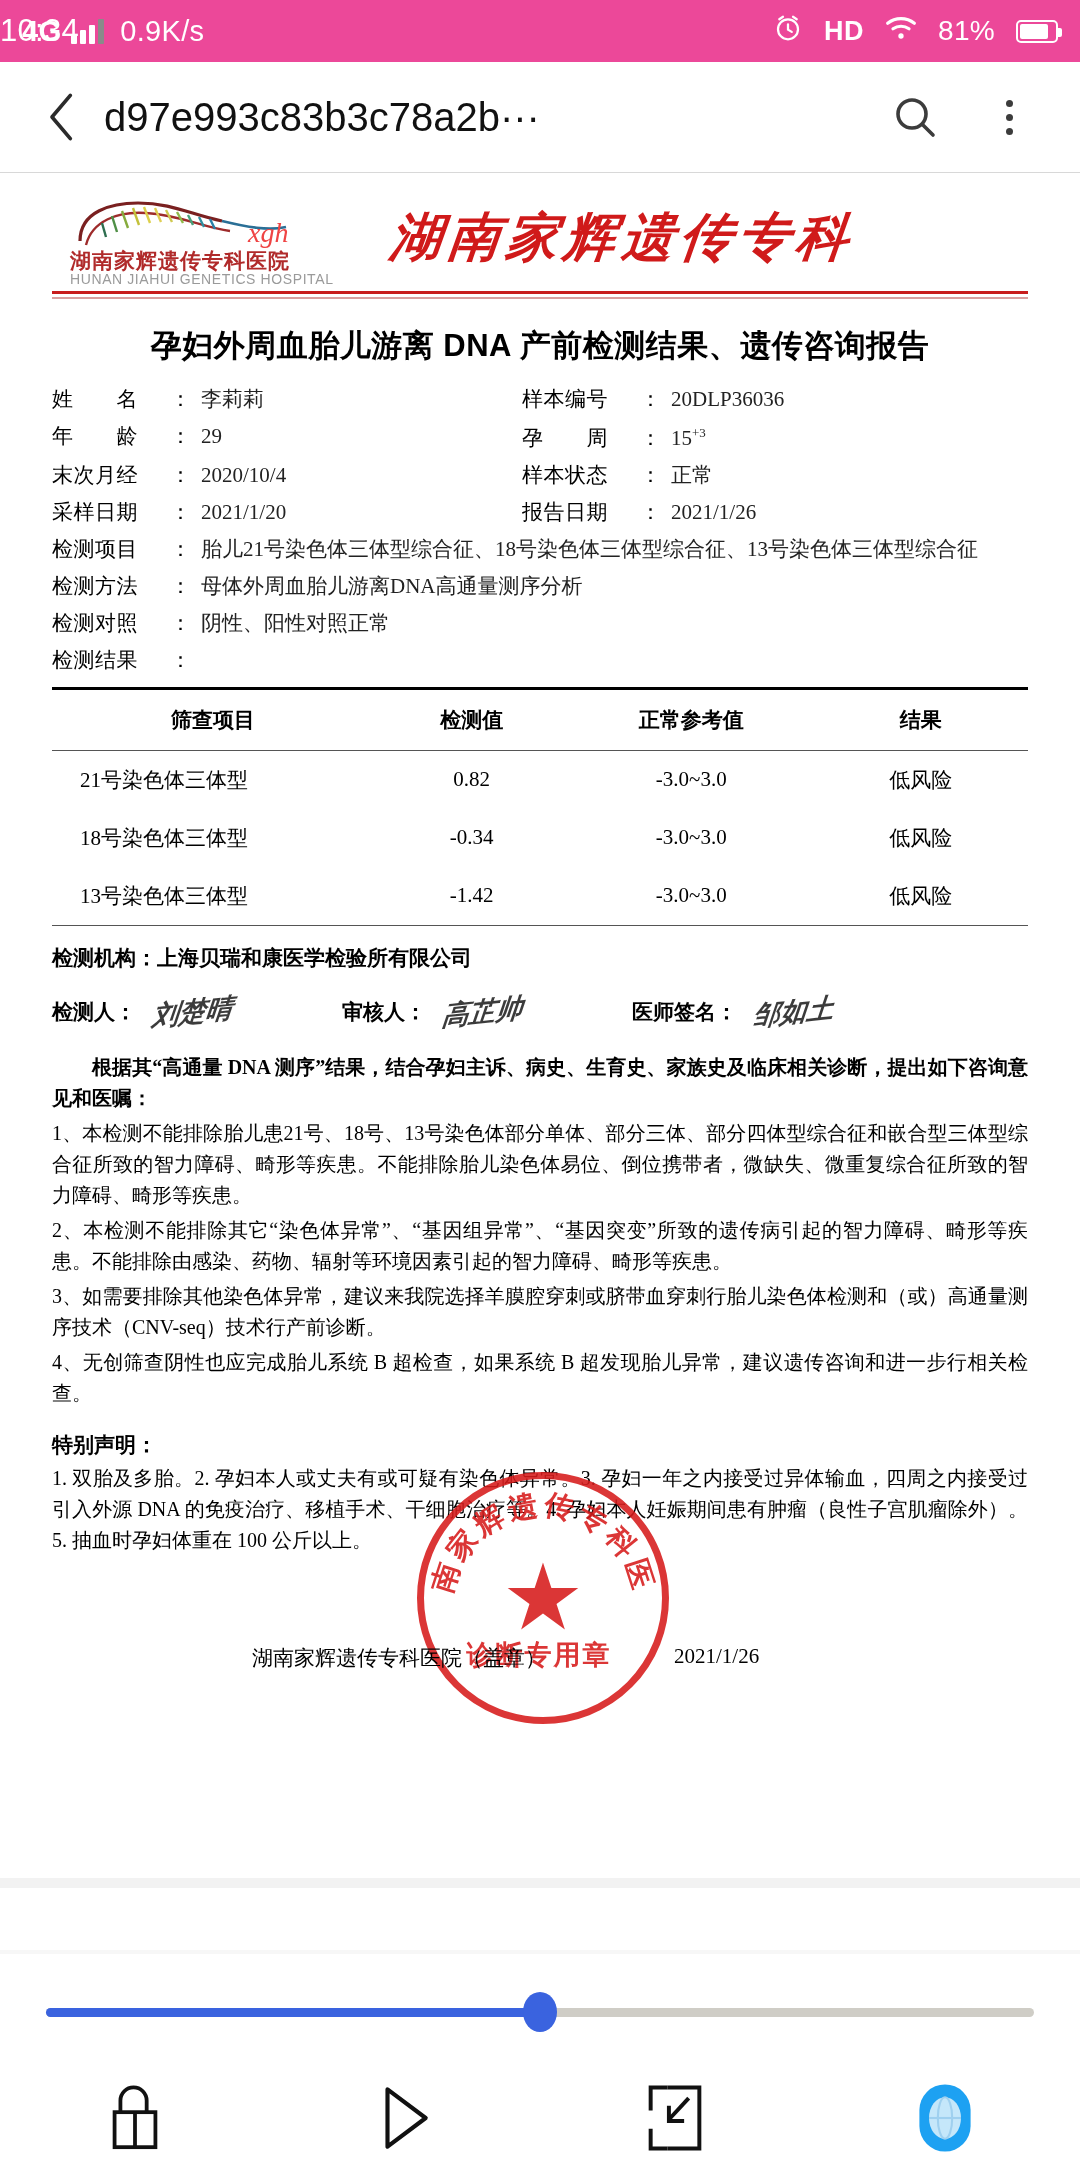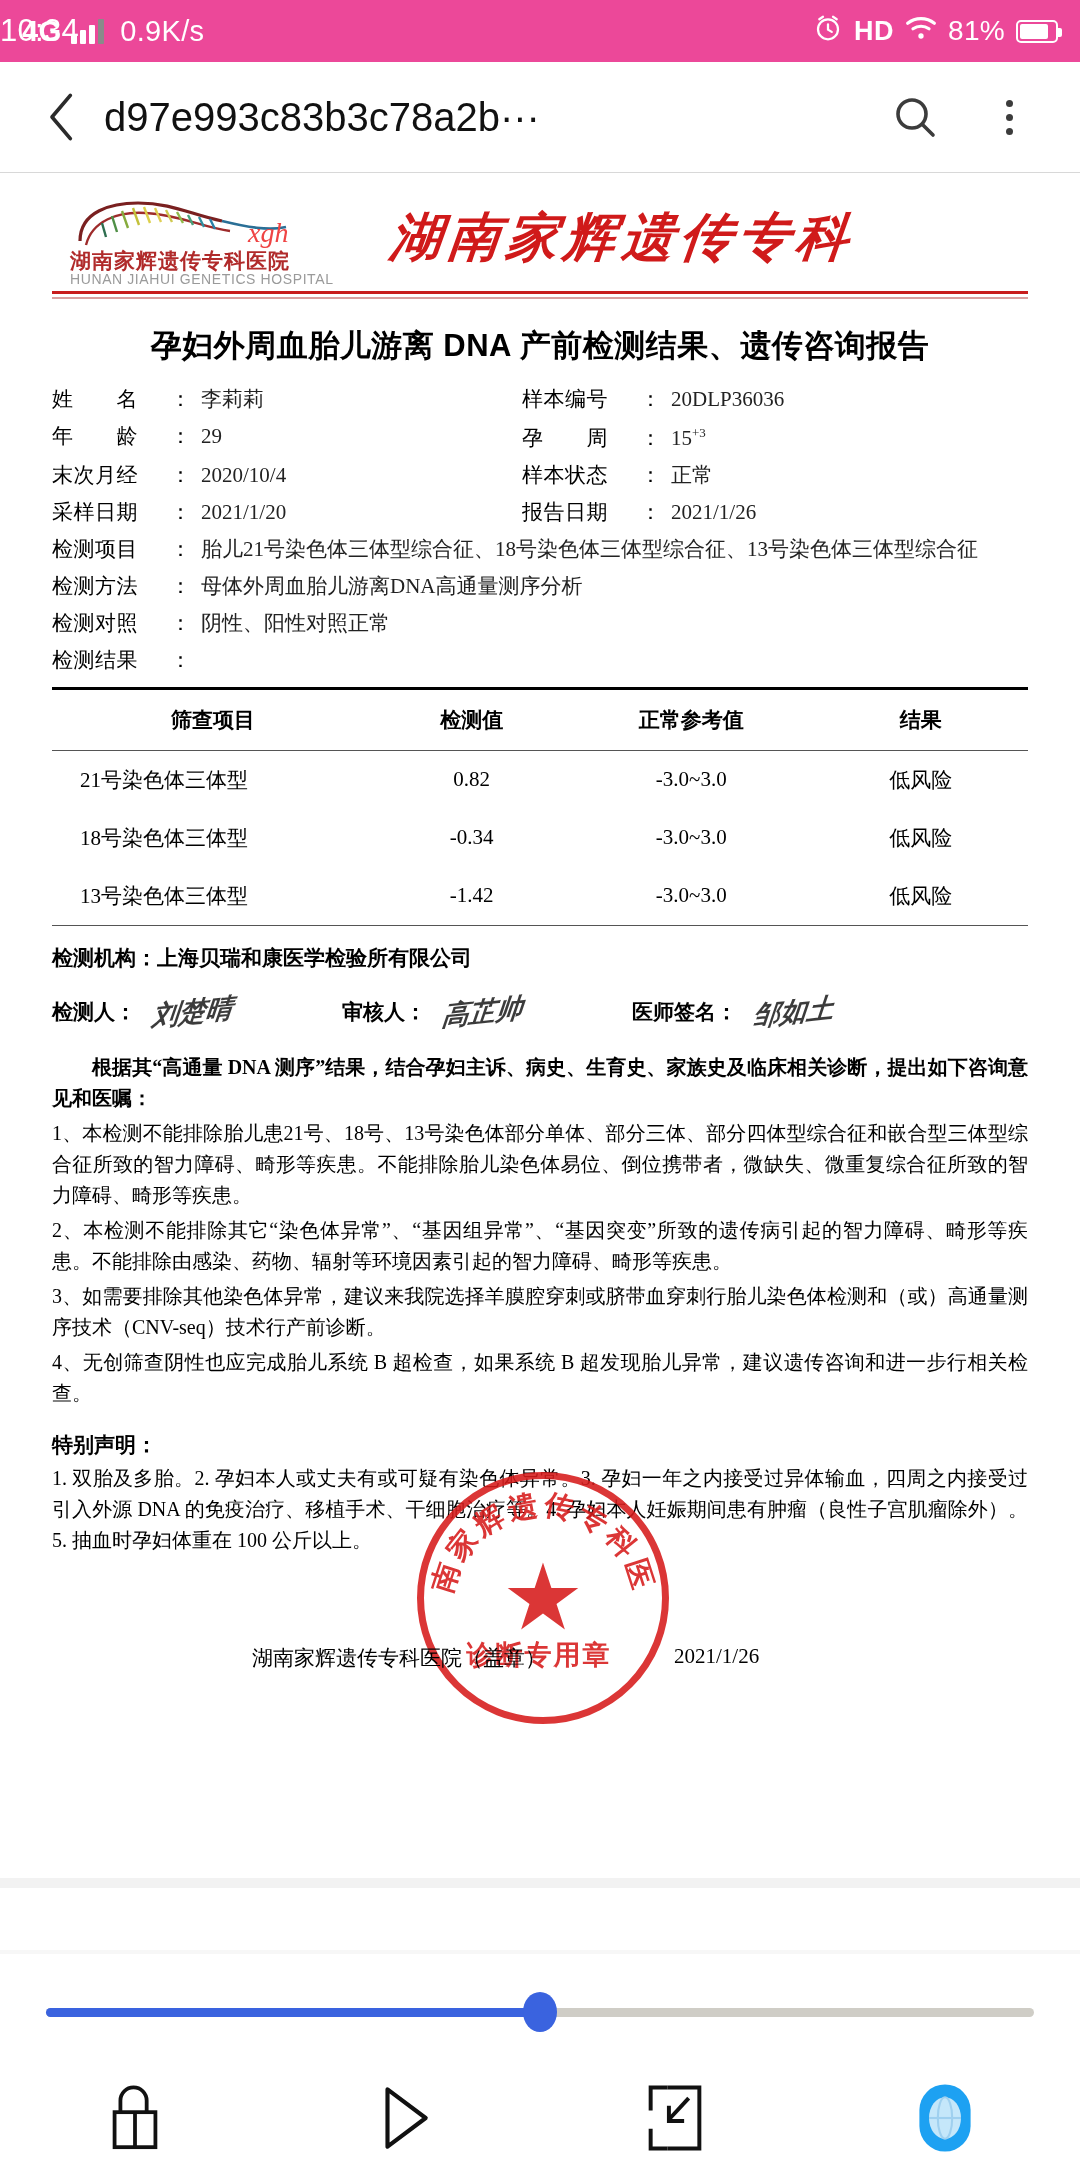--- a/index.html
+++ b/index.html
@@ -10,21 +10,21 @@
     overflow:hidden;
   }
 
   
   .statusbar{
     height:62px; background:#ec4899; color:#fff;
     display:flex; align-items:center; padding:0 22px;
     font-size:30px; letter-spacing:0.3px;
   }
   .sb-left{display:flex;align-items:center;gap:10px;}
-  .sb-right{display:flex;align-items:center;gap:11px;margin-left:auto;}
+  .sb-right{display:flex;align-items:center;gap:21px;margin-left:auto;}
   .sb-center{position:absolute;left:0;right:0;font-size:31px;font-weight:500;pointer-events:none;}
   .statusbar{position:relative;}
   .net-label{font-size:29px;font-weight:600;}
   .bars{display:flex;align-items:flex-end;gap:3px;height:26px;}
   .bars i{display:block;width:6px;background:#fff;border-radius:1px;}
   .bars i:nth-child(1){height:9px;}
   .bars i:nth-child(2){height:14px;}
   .bars i:nth-child(3){height:19px;}
   .bars i:nth-child(4){height:25px;background:#8a8a8a;}
   .speed{font-size:29px;margin-left:6px;}

